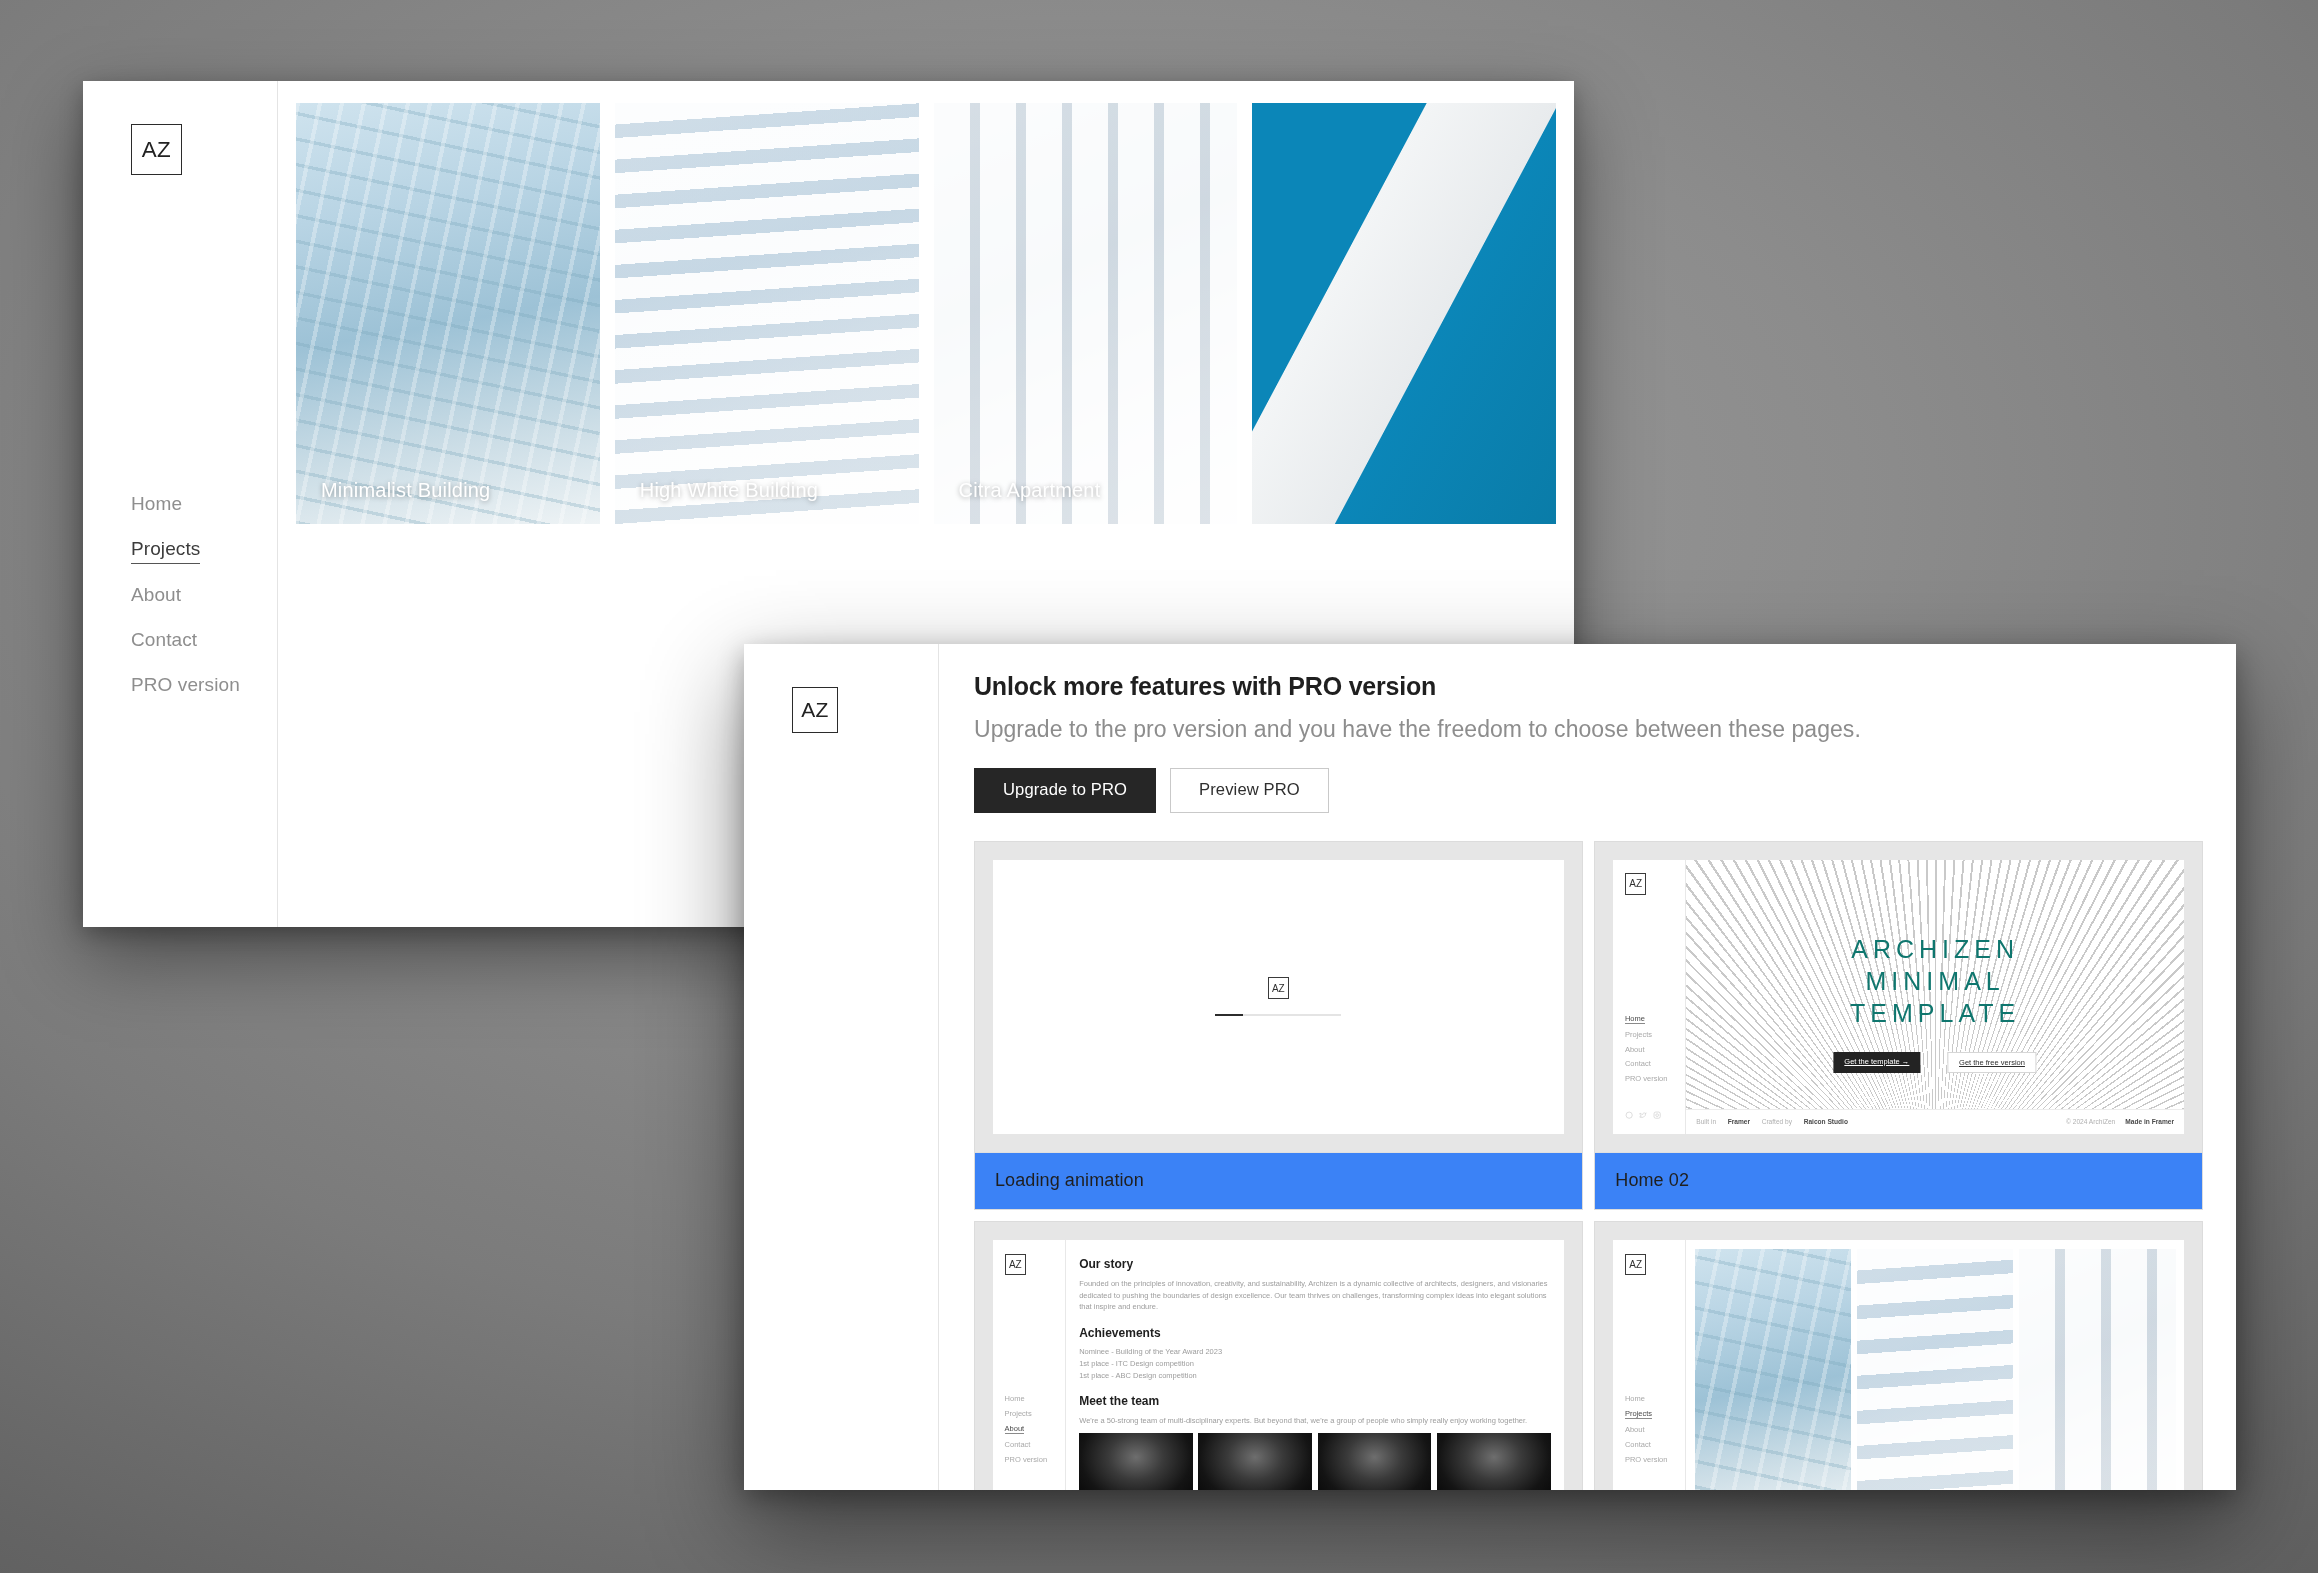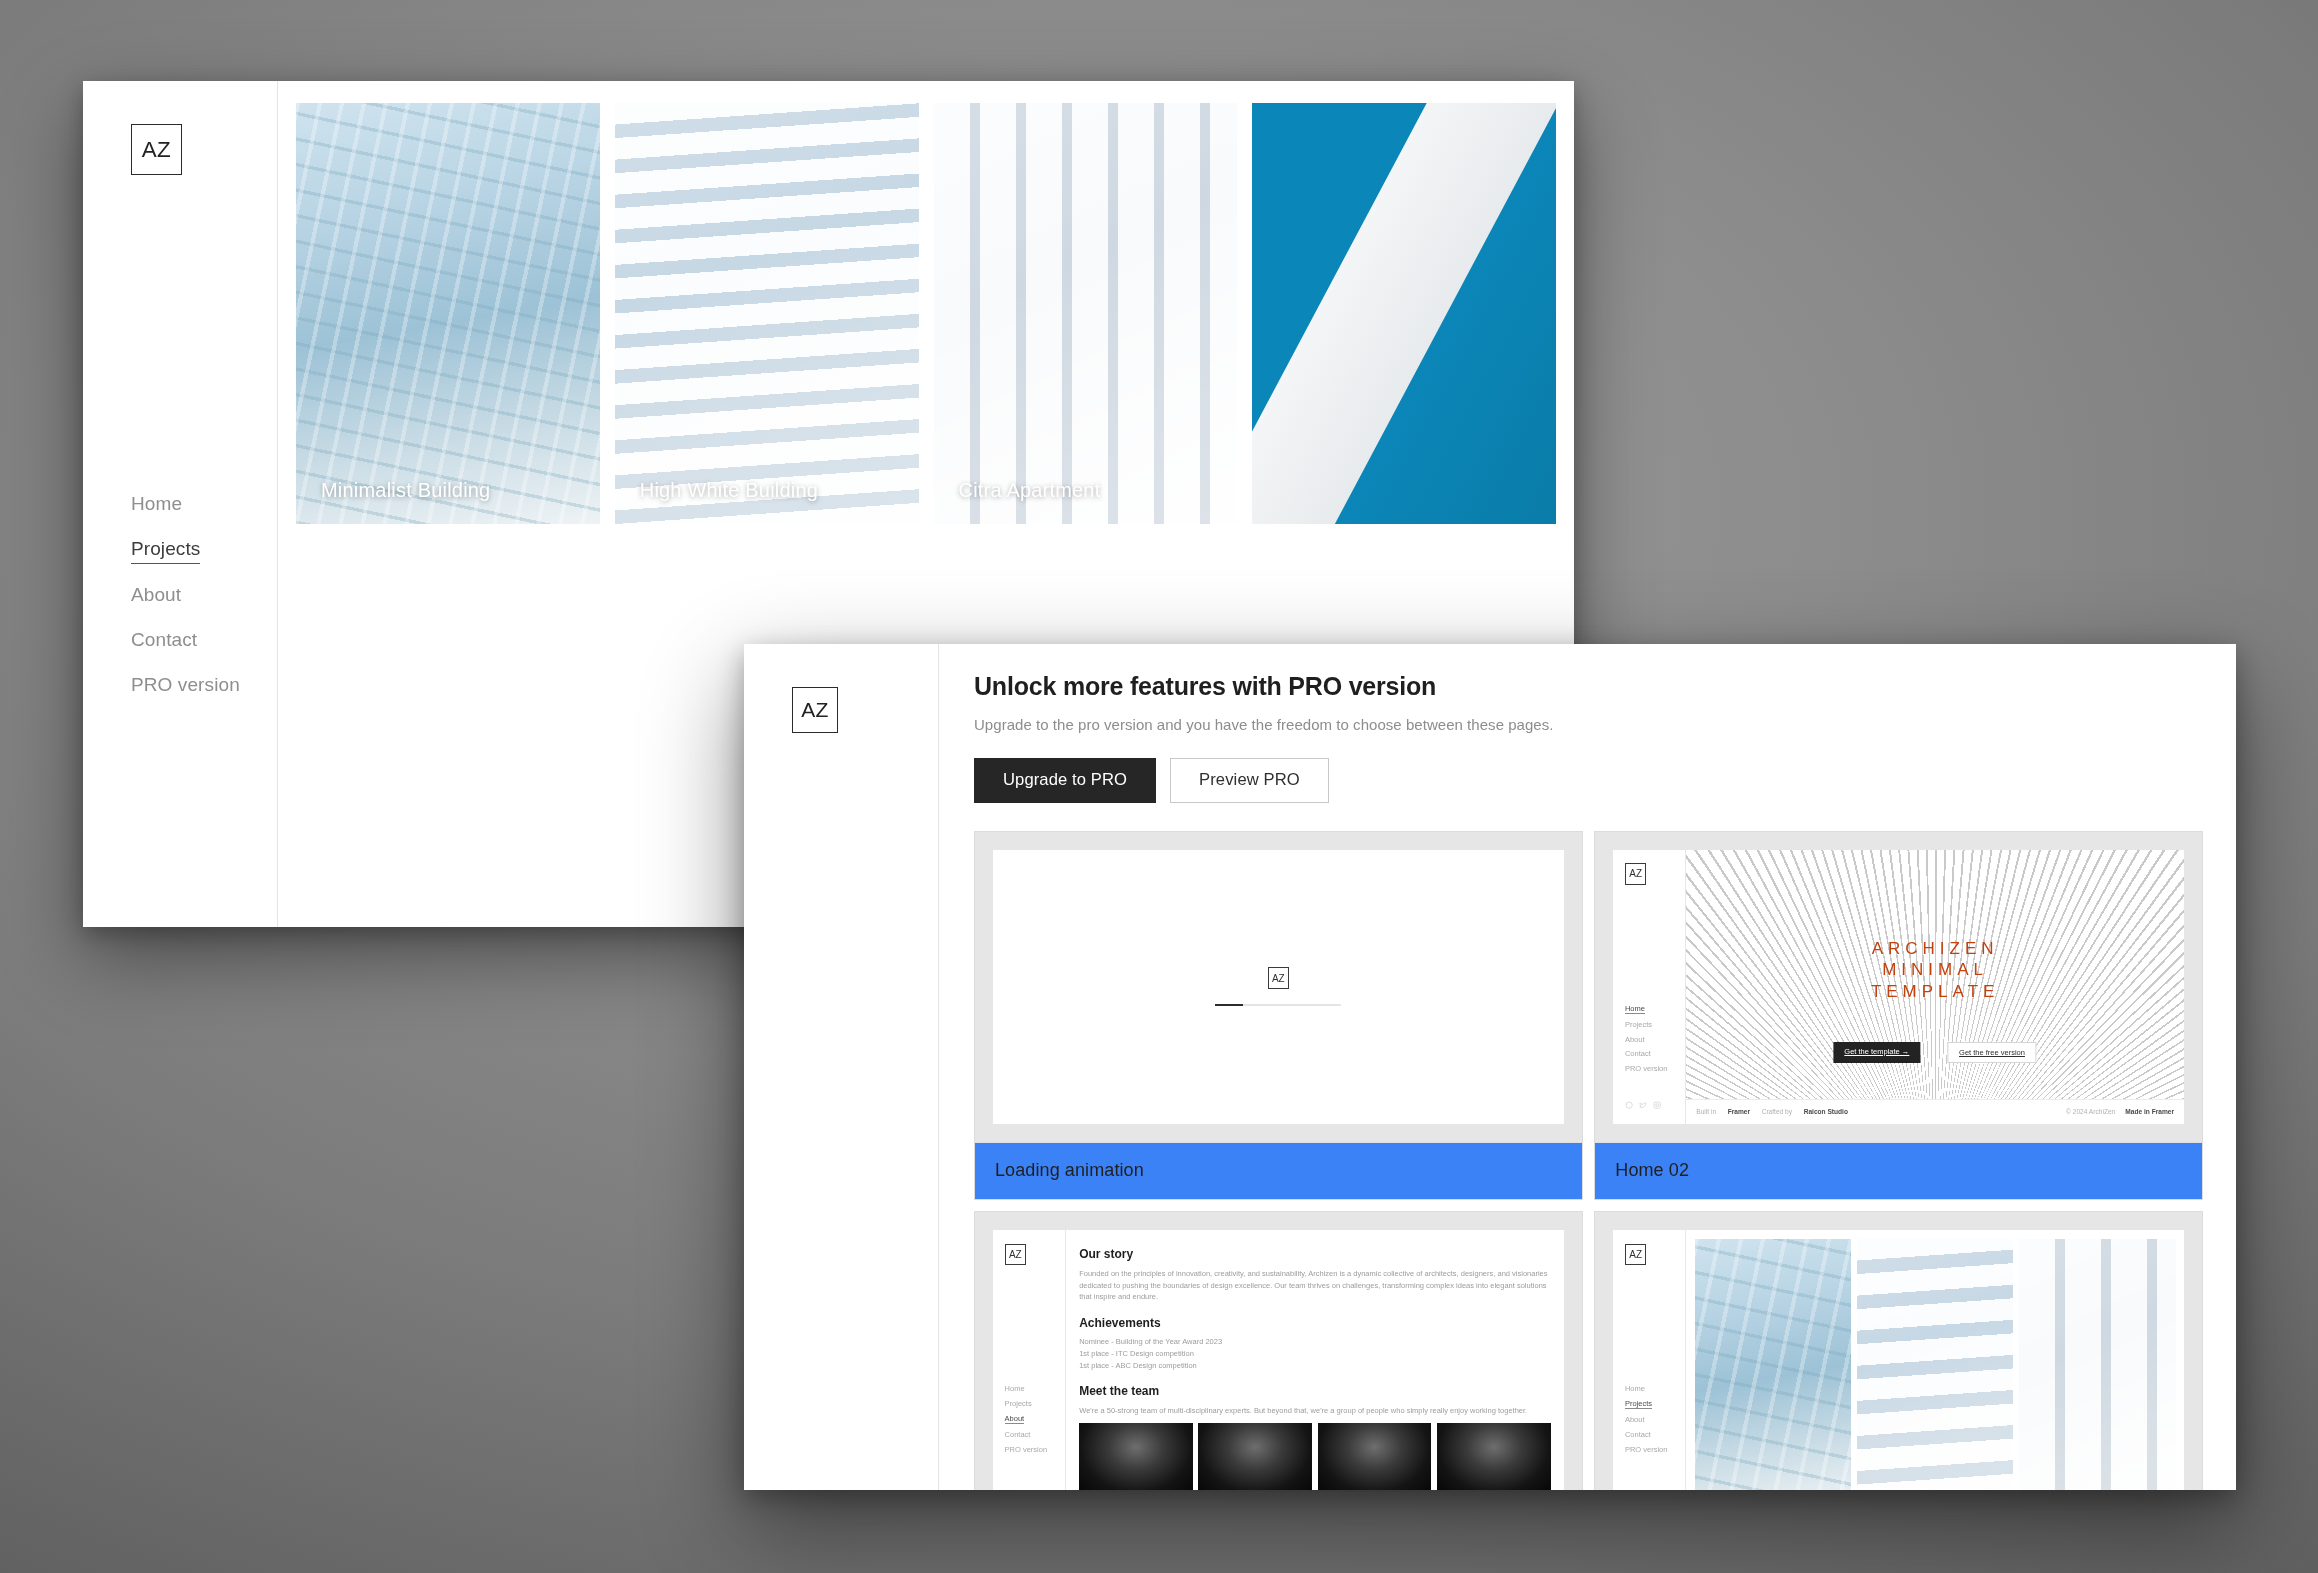--- a/index.html
+++ b/index.html
@@ -113,21 +113,21 @@
   .content-front {
     flex: 1;
     padding: 28px 33px 0 35px;
     overflow: hidden;
   }
   .pro-title {
     font-size: 25px; font-weight: 700; color: #1f1f1f;
     letter-spacing: -0.2px; margin-bottom: 15px;
   }
   .pro-sub {
-    font-size: 15px; color: #8d8d8d; margin-bottom: 25px; letter-spacing: 0.04px;
+    font-size: 23px; color: #8d8d8d; margin-bottom: 25px; letter-spacing: 0.04px;
   }
   .pro-actions { display: flex; gap: 14px; margin-bottom: 28px; }
   .btn {
     font-size: 16.6px; letter-spacing: 0.1px;
     padding: 13.2px 28px; cursor: pointer; line-height: 1;
   }
   .btn-primary { background: #262626; color: #fff; border: 0.8px solid #262626; }
   .btn-ghost { background: #fff; color: #2f2f2f; border: 0.8px solid #c9c9c9; }
 
   .card-grid {
@@ -191,21 +191,21 @@
     align-items: center; justify-content: center; gap: 15px;
   }
   .load-bar { width: 126px; height: 2.5px; background: #e4e4e4; position: relative; }
   .load-bar i { position: absolute; left: 0; top: 0; height: 100%; width: 22%; background: #2c2c2c; }
 
   
   .hero-txt {
     position: absolute; left: 50%; top: 44%;
     transform: translate(-50%,-50%);
     text-align: center; white-space: nowrap;
-    font-size: 17px; letter-spacing: 5px; color: #c2410c; line-height: 1.28;
+    font-size: 25px; letter-spacing: 5px; color: #0f766e; line-height: 1.28;
   }
   .hero-rays {
     position: absolute; inset: 0;
     background:
       repeating-conic-gradient(from 180deg at 50% 128%, rgba(120,120,120,.40) 0deg .32deg, rgba(255,255,255,0) .32deg 1.5deg),
       linear-gradient(#fff,#fff);
   }
   .hero-btns {
     position: absolute; left: 50%; top: 70%; transform: translateX(-50%);
     display: flex; gap: 4.1px; white-space: nowrap;

